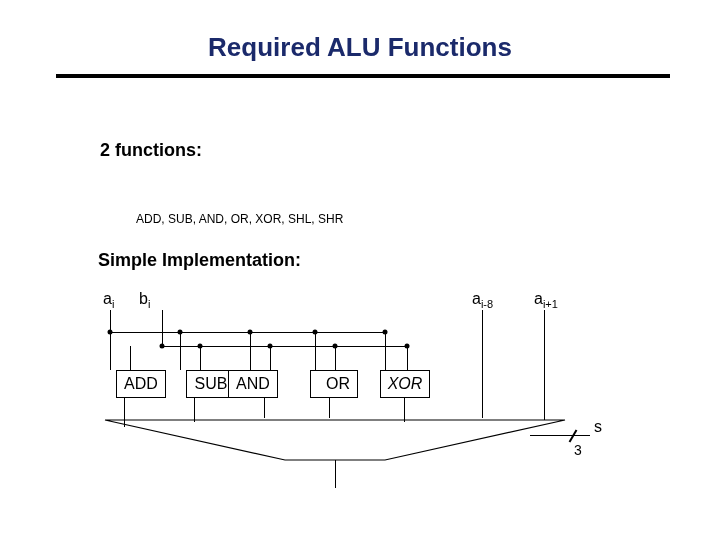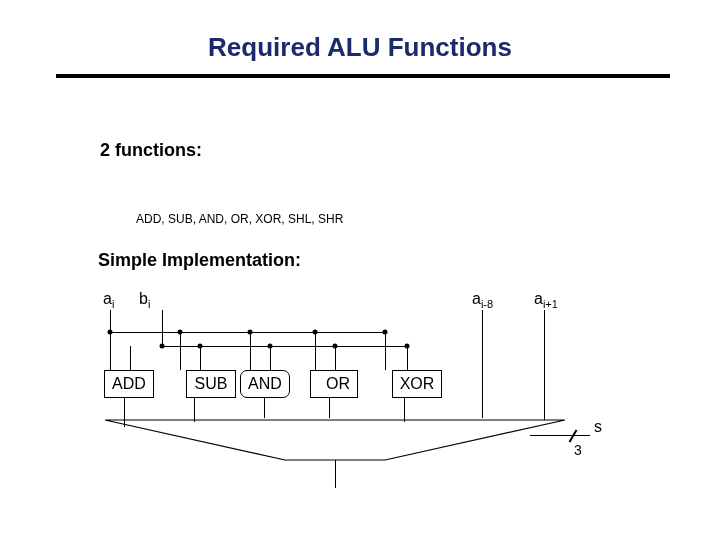--- a/index.html
+++ b/index.html
@@ -185,25 +185,25 @@
   <div class="drop" style="left:150px; top:42px; height:38px;"></div>
   <div class="drop" style="left:215px; top:42px; height:38px;"></div>
   <div class="drop" style="left:285px; top:42px; height:38px;"></div>
 
   <div class="drop" style="left:30px;  top:56px; height:24px;"></div>
   <div class="drop" style="left:100px; top:56px; height:24px;"></div>
   <div class="drop" style="left:170px; top:56px; height:24px;"></div>
   <div class="drop" style="left:235px; top:56px; height:24px;"></div>
   <div class="drop" style="left:307px; top:56px; height:24px;"></div>
 
-  <div class="opbox" style="left:4px;   width:40px;">ADD</div>
+  <div class="opbox" style="left:16px;   width:40px;">ADD</div>
   <div class="opbox" style="left:86px;  width:40px;">SUB</div>
-  <div class="opbox" style="left:140px; width:40px;border-radius:7px;">AND</div>
+  <div class="opbox" style="left:128px; width:40px;">AND</div>
   <div class="opbox" style="left:210px; width:30px;padding-left:12px;">OR</div>
-  <div class="opbox" style="left:292px; width:40px;">XOR</div>
+  <div class="opbox" style="left:280px; width:40px;font-style:italic;">XOR</div>
 
   <div class="to-mux" style="left:24px;  height:29px;"></div>
   <div class="to-mux" style="left:94px;  height:24px;"></div>
   <div class="to-mux" style="left:164px; height:20px;"></div>
   <div class="to-mux" style="left:229px; height:20px;"></div>
   <div class="to-mux" style="left:304px; height:24px;"></div>
 
   <svg class="mux" style="left:0; top:125px;" width="470" height="50">
     <polygon points="5,5 465,5 285,45 185,45" fill="none" stroke="#000" stroke-width="1.2"></polygon>
   </svg>

